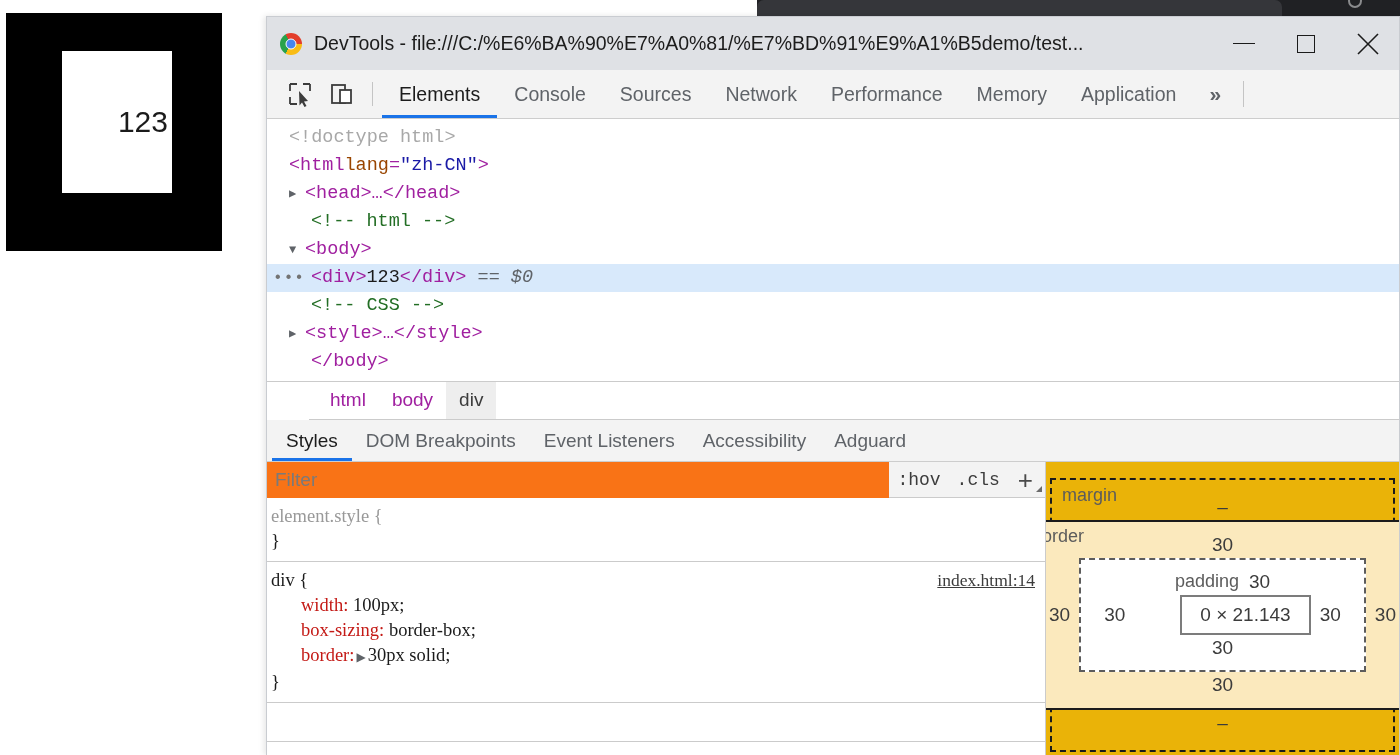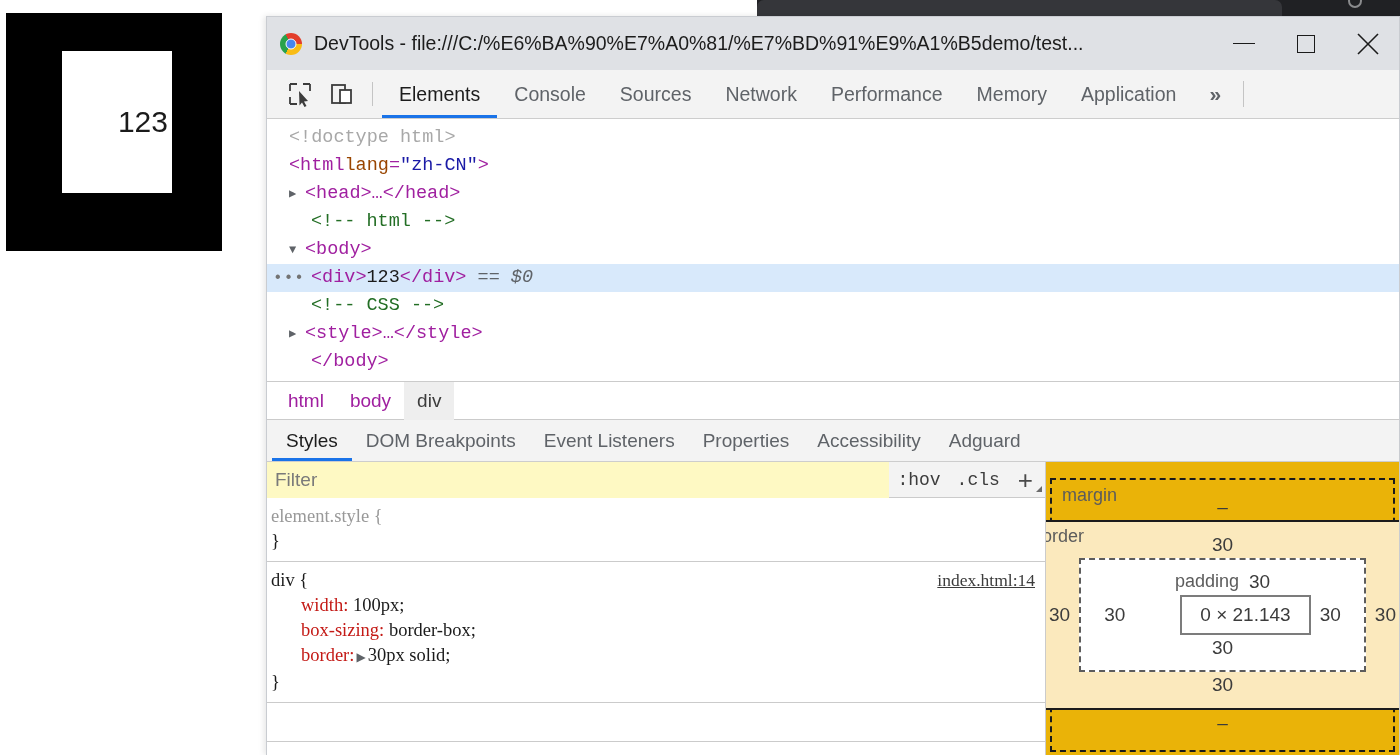--- a/index.html
+++ b/index.html
@@ -162,23 +162,24 @@
   .tk-attr { color: #994500; }
   .tk-val  { color: #1a1aa6; }
   .tk-comment { color: #236e25; }
   .tk-text { color: #1b1b1b; }
   .tk-ref  { color: #5f6368; font-style: italic; }
 
   
   .breadcrumb {
     height: 38px; min-height: 38px;
     background: #ffffff;
-    display: flex; align-items: center;
+    display: flex; align-items: flex-end;
     border-bottom: 1px solid #cbcbcb;
     padding-left: 8px;
+    margin-left: 42px;
   }
   .crumb {
     padding: 0 13px; height: 38px; display: flex; align-items: center;
     font-size: 19px; color: #a020a0;
     font-family: "Liberation Sans", sans-serif;
   }
   .crumb.active { color: #3c3c3c; background: #eeeeee; }
 
   
   .subtabbar {
@@ -207,21 +208,21 @@
     background: #ffffff; overflow: hidden;
   }
   .filter-row {
     height: 36px; min-height: 36px;
     display: flex; align-items: center;
     background: #f3f3f3;
     border-bottom: 1px solid #cbcbcb;
   }
   .filter-input {
     flex: 1; height: 36px; border: none; outline: none;
-    background: #fef9c3;
+    background: #f97316;
     font-size: 19px; color: #3c3c3c; padding-left: 8px;
     font-family: "Liberation Sans", sans-serif;
   }
   .filter-input::placeholder { color: #7a7a7a; }
   .filter-btn {
     font-family: "Liberation Mono", monospace;
     font-size: 18px; color: #3c3c3c; padding: 0 8px;
   }
   .plus-btn {
     position: relative; padding: 0 12px 0 10px;
@@ -423,21 +424,20 @@
     <div class="breadcrumb">
       <div class="crumb">html</div>
       <div class="crumb">body</div>
       <div class="crumb active">div</div>
     </div>
 
     <div class="subtabbar">
       <div class="subtab active">Styles</div>
       <div class="subtab">DOM Breakpoints</div>
       <div class="subtab">Event Listeners</div>
-      <div class="subtab">Properties</div>
       <div class="subtab">Accessibility</div>
       <div class="subtab">Adguard</div>
     </div>
 
     <div class="lower">
 
       <div class="styles-pane">
 
         <div class="filter-row">
           <input class="filter-input" type="text" placeholder="Filter" style="">

